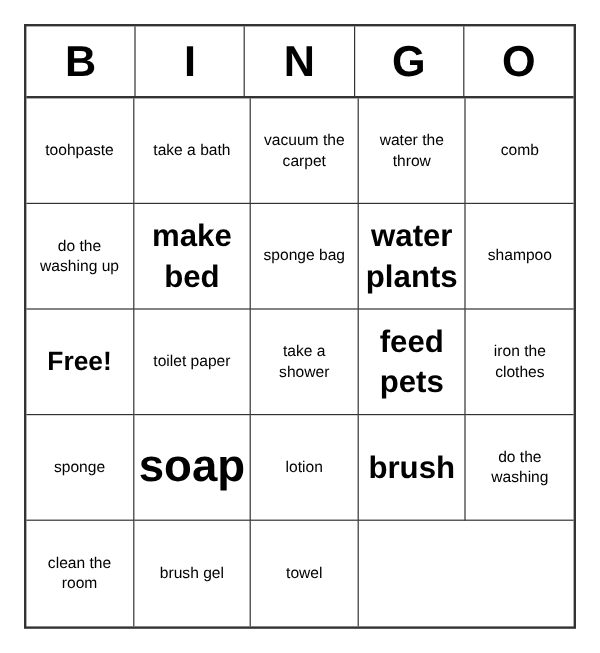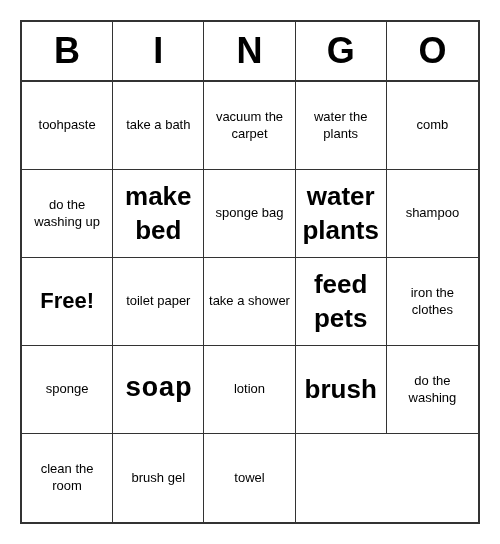--- a/index.html
+++ b/index.html
@@ -52,23 +52,22 @@
       border-right: none;
     }
     .bingo-cell:nth-child(n+21) {
       border-bottom: none;
     }
     .bingo-cell.large-text {
       font-size: 26px;
       font-weight: bold;
     }
     .bingo-cell.xlarge-text {
-      font-size: 28px;
+      font-size: 38px;
       font-weight: bold;
-      font-family: Liberation Mono, monospace;
     }
     .bingo-cell.free {
       font-size: 22px;
       font-weight: bold;
     }
   </style>
 </head>
 <body>
 
 <div class="bingo-card">
@@ -76,21 +75,21 @@
   <div class="bingo-letter">B</div>
       <div class="bingo-letter">I</div>
       <div class="bingo-letter">N</div>
       <div class="bingo-letter">G</div>
       <div class="bingo-letter">O</div>
     </div>
   <div class="bingo-grid">
   <div class="bingo-cell">toohpaste</div>
       <div class="bingo-cell">take a bath</div>
       <div class="bingo-cell">vacuum the carpet</div>
-      <div class="bingo-cell">water the plants</div>
+      <div class="bingo-cell">water the throw</div>
       <div class="bingo-cell">comb</div>
       <div class="bingo-cell">do the washing up</div>
       <div class="bingo-cell large-text">make bed</div>
       <div class="bingo-cell">sponge bag</div>
       <div class="bingo-cell large-text">water plants</div>
       <div class="bingo-cell">shampoo</div>
       <div class="bingo-cell free">Free!</div>
       <div class="bingo-cell">toilet paper</div>
       <div class="bingo-cell">take a shower</div>
       <div class="bingo-cell large-text">feed pets</div>

